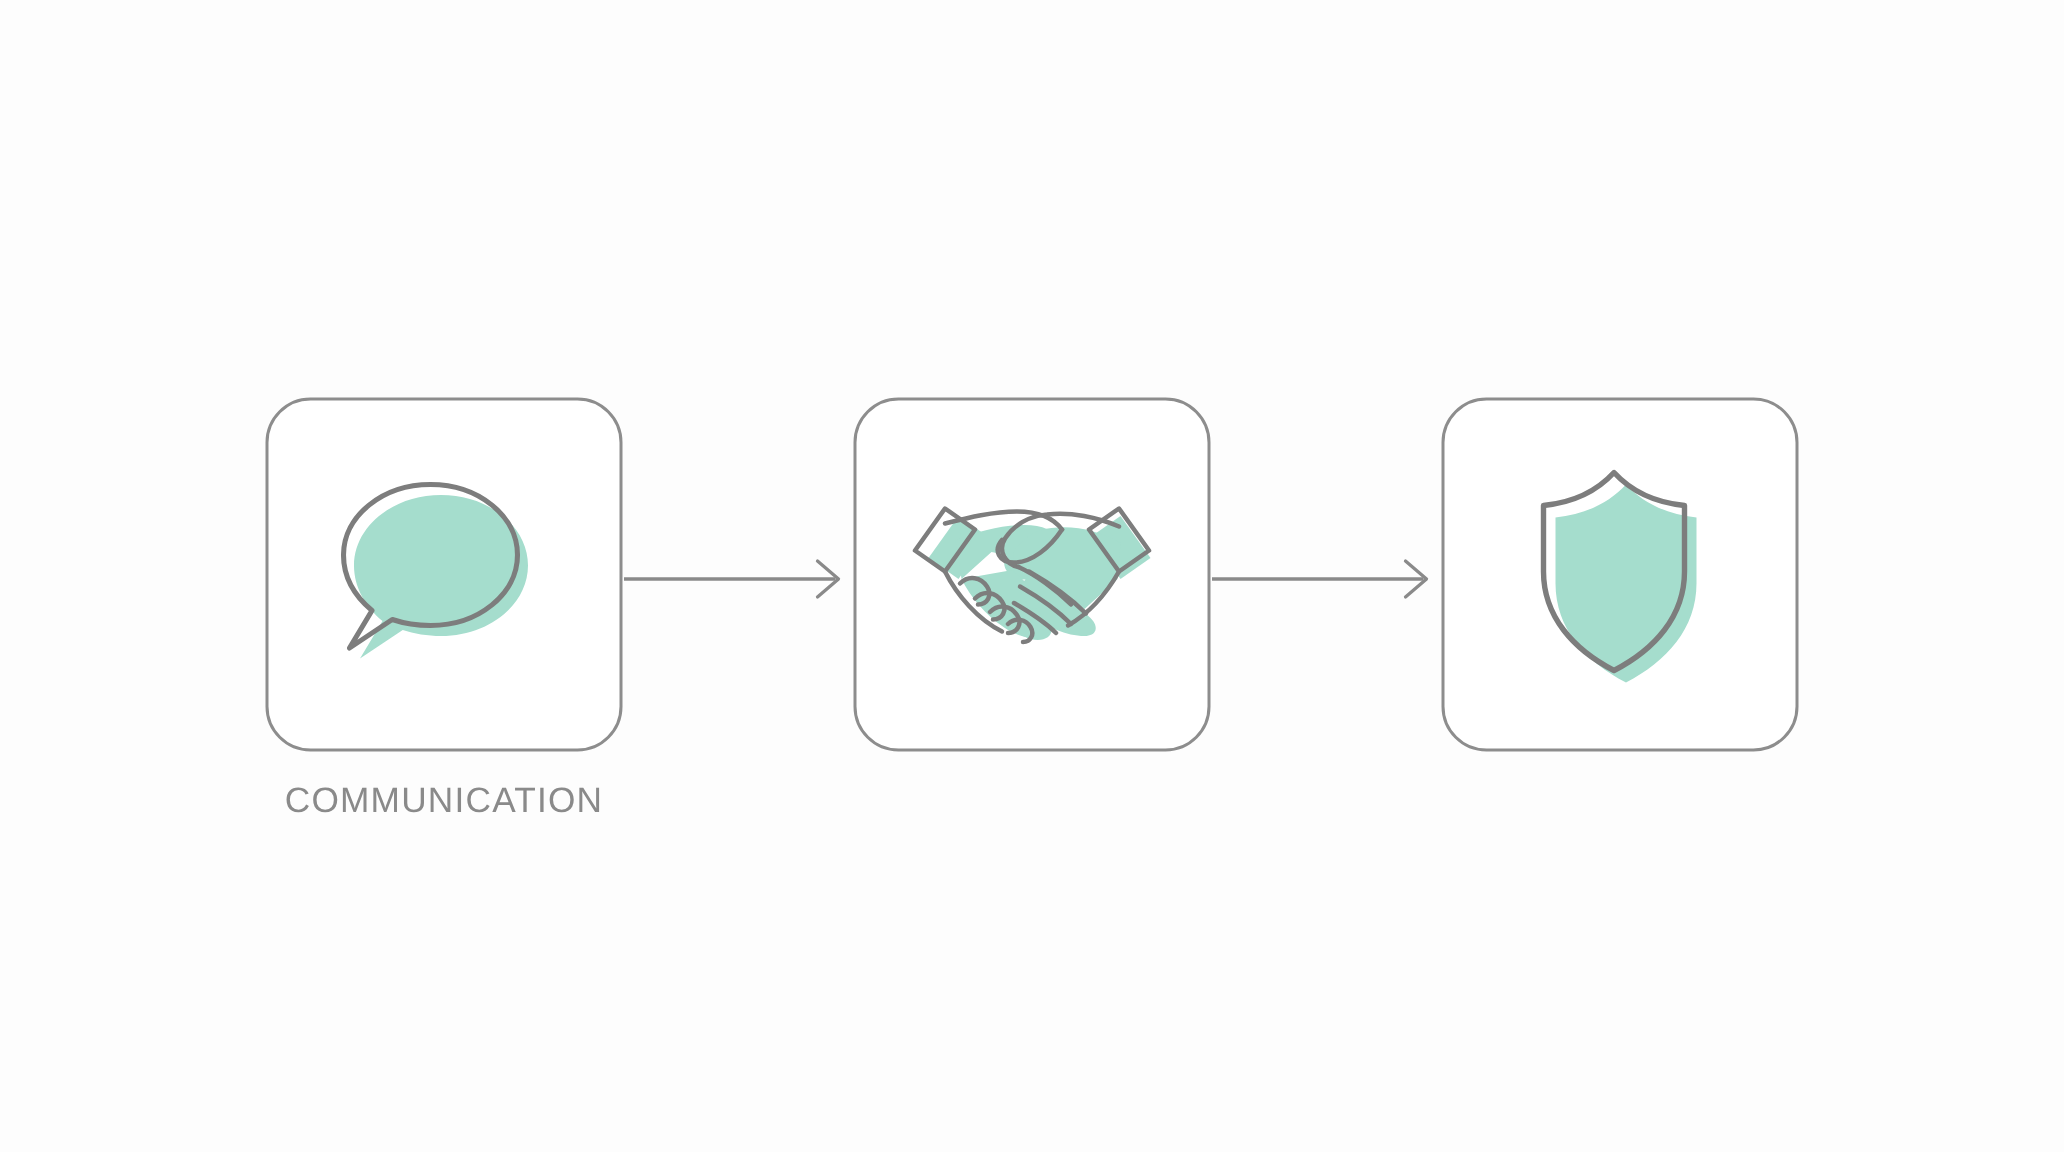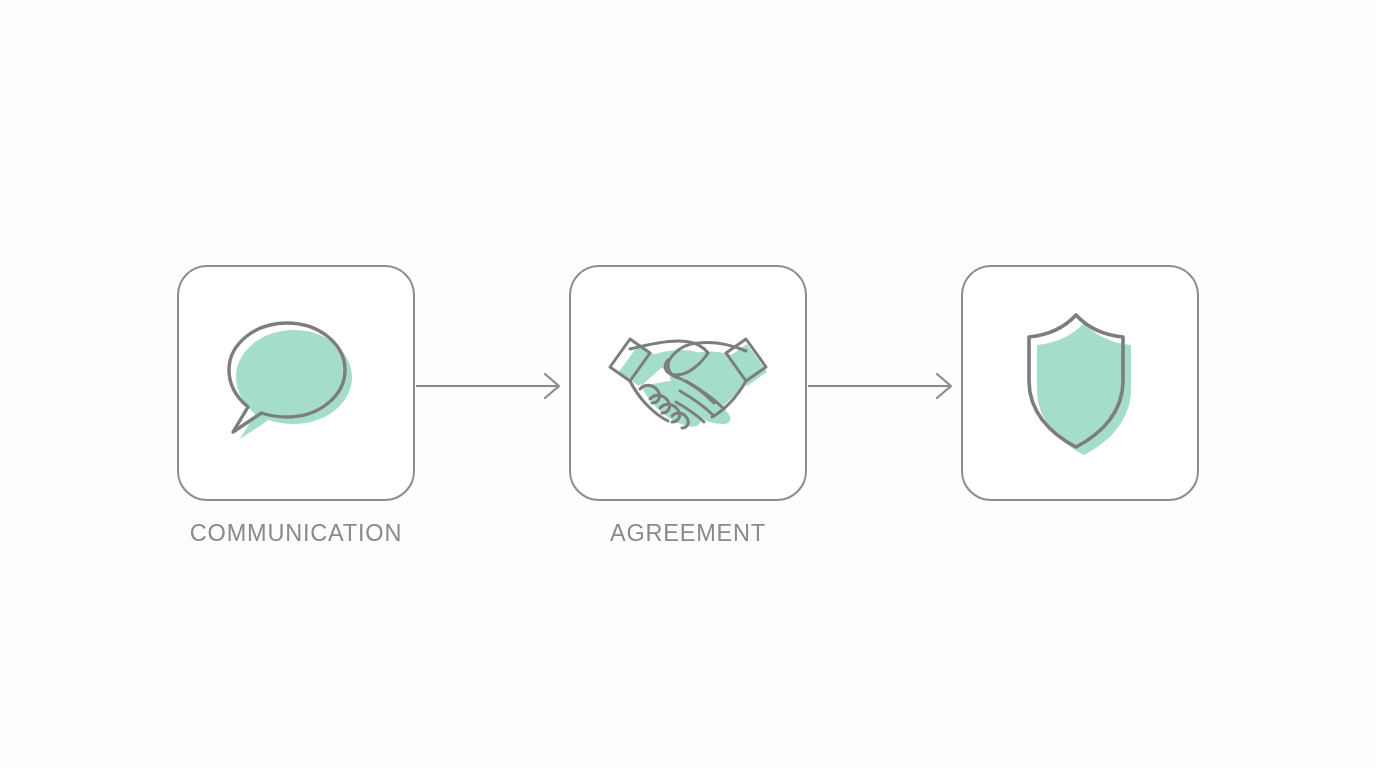--- a/index.html
+++ b/index.html
@@ -192,21 +192,20 @@
             <path d="M72 93 C 77 88, 84 90, 87 95 C 90 100, 87 105, 82 105"></path>
 
             <path d="M86 58 C 100 66, 114 76, 124 86"></path>
             <path d="M80 68 C 94 76, 106 85, 114 93"></path>
             <path d="M76 79 C 88 86, 98 93, 104 99"></path>
 
             <path d="M79 55 C 90 60, 104 70, 114 80"></path>
           </g>
         </svg>
       </div>
-      <div class="step-label">AGREEMENT</div>
     </div>
 
     <div class="connector connector-2">
       <svg width="154" height="30" viewBox="0 0 154 30">
         <path d="M1 15 L 142 15" fill="none" stroke="#8a8a8a" stroke-width="2.2"></path>
         <path d="M130 3 L 144 15 L 130 27" fill="none" stroke="#8a8a8a" stroke-width="2.2" stroke-linecap="round" stroke-linejoin="round"></path>
       </svg>
     </div>
 
     <div class="step step-3">

